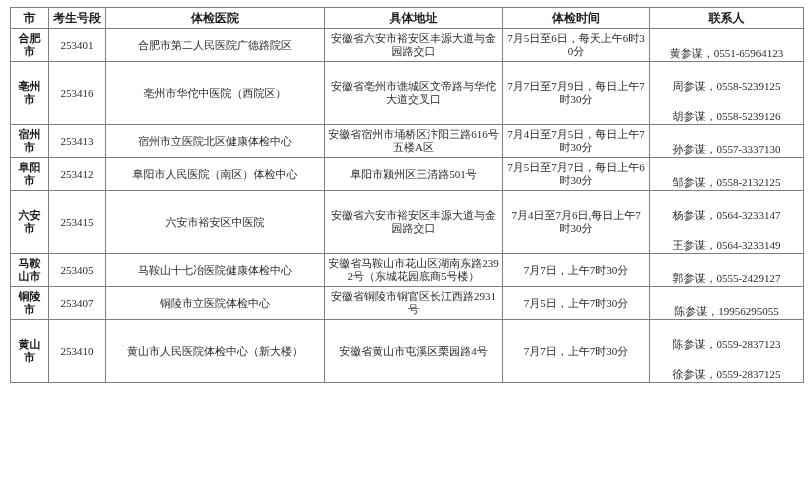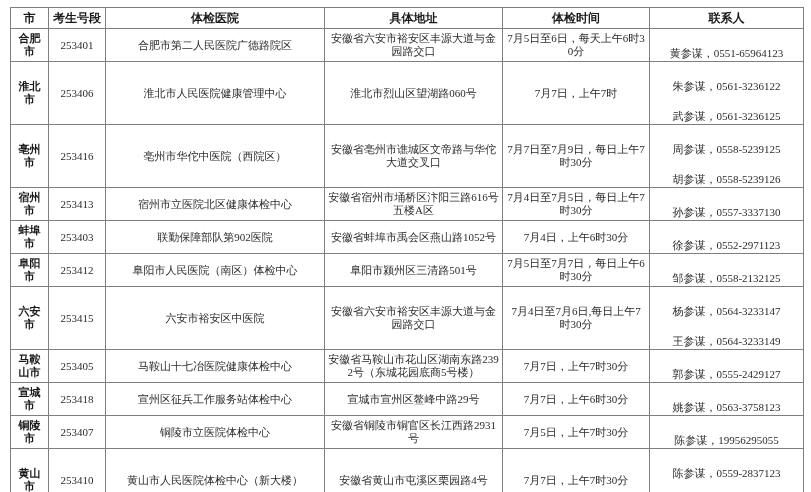--- a/index.html
+++ b/index.html
@@ -57,59 +57,38 @@
           <td class="city">合肥市</td>
           <td class="code">253401</td>
           <td class="hospital">合肥市第二人民医院广德路院区</td>
           <td class="address">安徽省六安市裕安区丰源大道与金园路交口</td>
           <td class="time">7月5日至6日，每天上午6时30分</td>
           <td class="contact">
             <div class="contact-line">黄参谋，0551-65964123</div>
           </td>
         </tr>
         <tr>
-          <td class="city">淮北市</td>
-          <td class="code">253406</td>
-          <td class="hospital">淮北市人民医院健康管理中心</td>
-          <td class="address">淮北市烈山区望湖路060号</td>
-          <td class="time">7月7日，上午7时</td>
-          <td class="contact">
-            <div class="contact-line">朱参谋，0561-3236122</div>
-            <div class="contact-line">武参谋，0561-3236125</div>
-          </td>
-        </tr>
-        <tr>
           <td class="city">亳州市</td>
           <td class="code">253416</td>
           <td class="hospital">亳州市华佗中医院（西院区）</td>
           <td class="address">安徽省亳州市谯城区文帝路与华佗大道交叉口</td>
           <td class="time">7月7日至7月9日，每日上午7时30分</td>
           <td class="contact">
             <div class="contact-line">周参谋，0558-5239125</div>
             <div class="contact-line">胡参谋，0558-5239126</div>
           </td>
         </tr>
         <tr>
           <td class="city">宿州市</td>
           <td class="code">253413</td>
           <td class="hospital">宿州市立医院北区健康体检中心</td>
           <td class="address">安徽省宿州市埇桥区汴阳三路616号五楼A区</td>
           <td class="time">7月4日至7月5日，每日上午7时30分</td>
           <td class="contact">
             <div class="contact-line">孙参谋，0557-3337130</div>
-          </td>
-        </tr>
-        <tr>
-          <td class="city">蚌埠市</td>
-          <td class="code">253403</td>
-          <td class="hospital">联勤保障部队第902医院</td>
-          <td class="address">安徽省蚌埠市禹会区燕山路1052号</td>
-          <td class="time">7月4日，上午6时30分</td>
-          <td class="contact">
-            <div class="contact-line">徐参谋，0552-2971123</div>
           </td>
         </tr>
         <tr>
           <td class="city">阜阳市</td>
           <td class="code">253412</td>
           <td class="hospital">阜阳市人民医院（南区）体检中心</td>
           <td class="address">阜阳市颍州区三清路501号</td>
           <td class="time">7月5日至7月7日，每日上午6时30分</td>
           <td class="contact">
             <div class="contact-line">邹参谋，0558-2132125</div>
@@ -130,30 +109,20 @@
           <td class="city">马鞍山市</td>
           <td class="code">253405</td>
           <td class="hospital">马鞍山十七冶医院健康体检中心</td>
           <td class="address">安徽省马鞍山市花山区湖南东路2392号（东城花园底商5号楼）</td>
           <td class="time">7月7日，上午7时30分</td>
           <td class="contact">
             <div class="contact-line">郭参谋，0555-2429127</div>
           </td>
         </tr>
         <tr>
-          <td class="city">宣城市</td>
-          <td class="code">253418</td>
-          <td class="hospital">宣州区征兵工作服务站体检中心</td>
-          <td class="address">宣城市宣州区鳌峰中路29号</td>
-          <td class="time">7月7日，上午6时30分</td>
-          <td class="contact">
-            <div class="contact-line">姚参谋，0563-3758123</div>
-          </td>
-        </tr>
-        <tr>
           <td class="city">铜陵市</td>
           <td class="code">253407</td>
           <td class="hospital">铜陵市立医院体检中心</td>
           <td class="address">安徽省铜陵市铜官区长江西路2931号</td>
           <td class="time">7月5日，上午7时30分</td>
           <td class="contact">
             <div class="contact-line">陈参谋，19956295055</div>
           </td>
         </tr>
         <tr>

